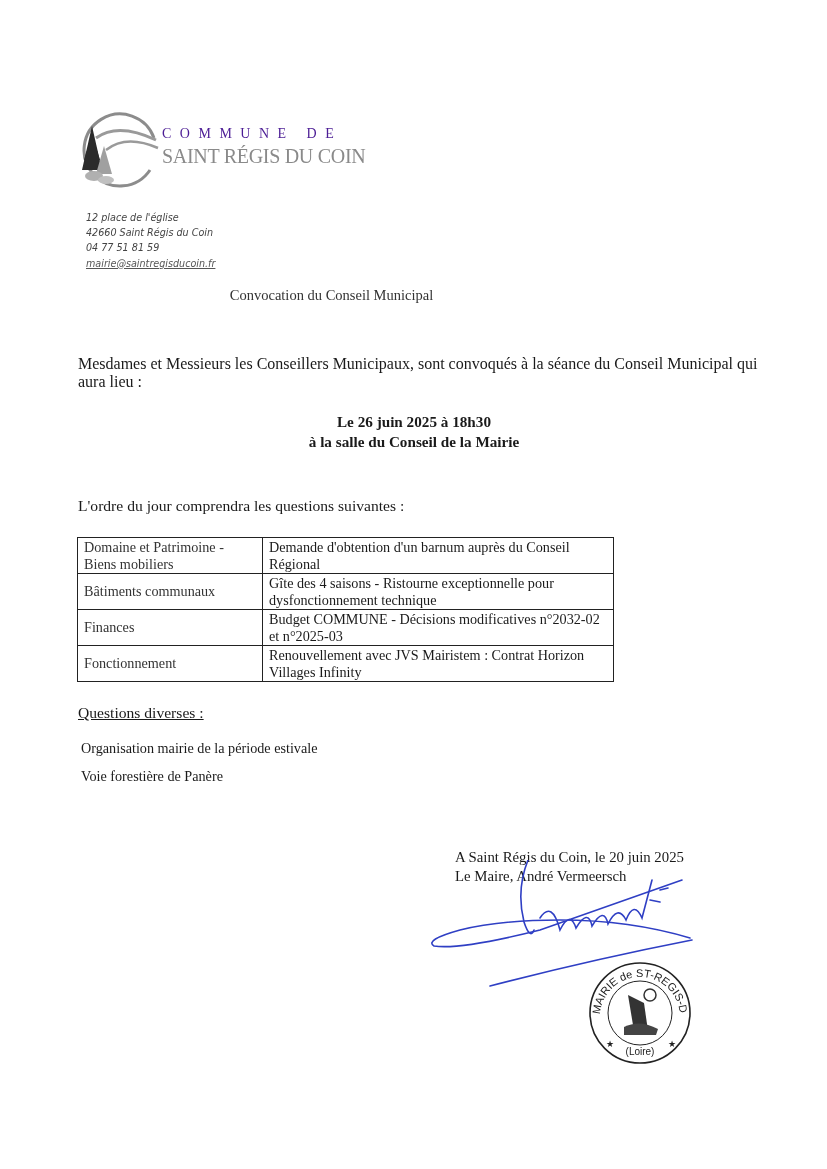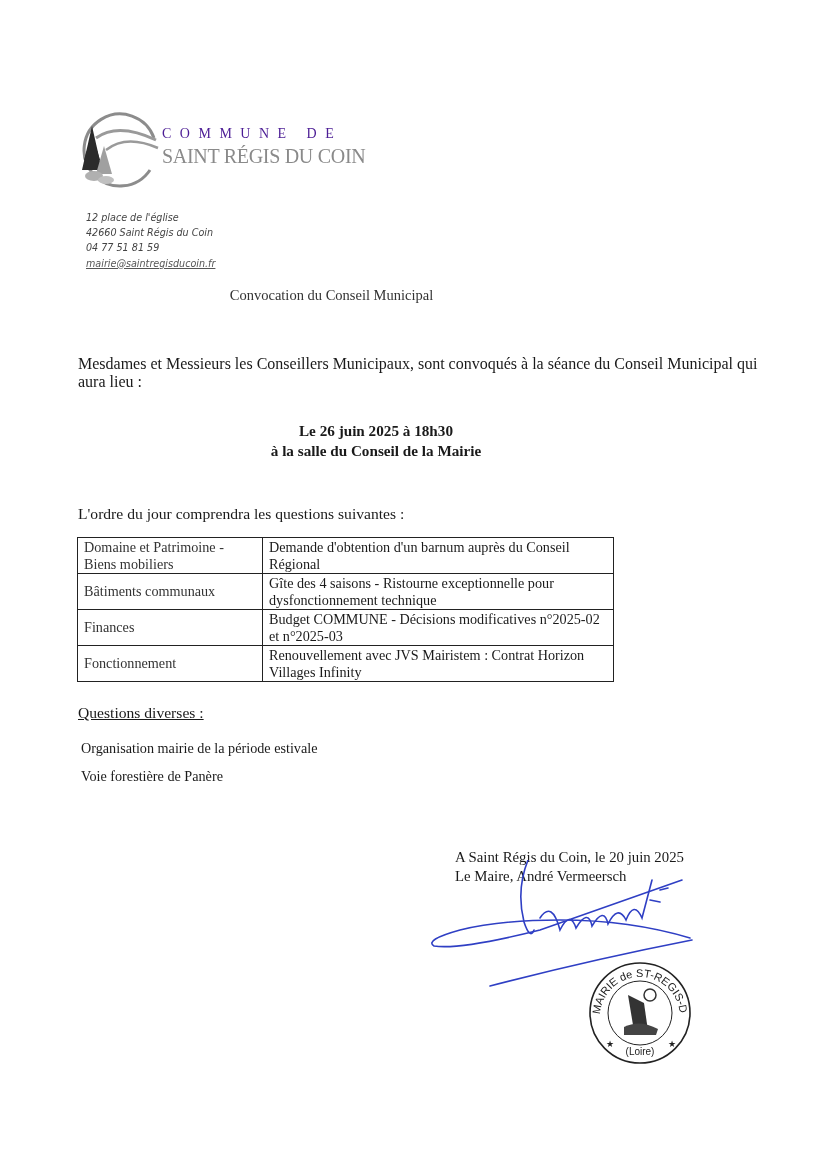--- a/index.html
+++ b/index.html
@@ -13,23 +13,23 @@
   .logo-line2 { left: 84px; top: 37px; font-family: "Liberation Serif", serif; font-size: 20px; color: #8a8a8a; white-space: nowrap; letter-spacing: -0.3px; }
 
   
   .address { left: 86px; top: 210px; font-family: "DejaVu Sans", sans-serif; font-style: italic; font-size: 9.6px; line-height: 15.2px; color: #444; }
   .address .email { text-decoration: underline; color: #555; }
 
   .title { left: 0; width: 663px; top: 287px; text-align: center; font-size: 14.5px; color: #333; }
 
   .intro { left: 78px; top: 355px; width: 690px; font-size: 16px; line-height: 18px; }
 
-  .when { left: 0; width: 752px; top: 421px; text-align: center; font-weight: bold; font-size: 15.2px; line-height: 19.5px; }
+  .when { left: 0; width: 752px; top: 412px; text-align: center; font-weight: bold; font-size: 15.2px; line-height: 19.5px; padding-left: 38px; }
 
-  .agenda-intro { left: 78px; top: 497px; font-size: 15.6px; margin-top: 8px; }
+  .agenda-intro { left: 78px; top: 497px; font-size: 15.6px; }
 
   table.agenda { position: absolute; left: 77px; top: 537px; width: 537px; border-collapse: collapse; font-size: 14.2px; }
   table.agenda td { border: 1px solid #222; padding: 1px 6px; vertical-align: middle; line-height: 16.5px; }
   table.agenda td.cat { width: 172px; color: #333; }
   table.agenda tr.r1 td { height: 32px; }
   table.agenda tr.r2 td { height: 32px; }
   table.agenda tr.r3 td { height: 24px; }
   table.agenda tr.r4 td { height: 24px; }
 
   .qd-title { left: 78px; top: 704px; font-size: 15.6px; text-decoration: underline; }
@@ -83,21 +83,21 @@
       <tr class="r1">
     <td class="cat">Domaine et Patrimoine - Biens mobiliers</td>
     <td>Demande d'obtention d'un barnum auprès du Conseil Régional</td>
   </tr>
   <tr class="r2">
     <td class="cat">Bâtiments communaux</td>
     <td>Gîte des 4 saisons - Ristourne exceptionnelle pour dysfonctionnement technique</td>
   </tr>
   <tr class="r3">
     <td class="cat">Finances</td>
-    <td>Budget COMMUNE - Décisions modificatives n°2025-02 et n°2025-03</td>
+    <td>Budget COMMUNE - Décisions modificatives n°2032-02 et n°2025-03</td>
   </tr>
   <tr class="r4">
     <td class="cat">Fonctionnement</td>
     <td>Renouvellement avec JVS Mairistem : Contrat Horizon Villages Infinity</td>
   </tr>
 </tbody>
   </table>
 
 <div class="abs qd-title">Questions diverses :</div>
 <div class="abs qd-item i1">Organisation mairie de la période estivale</div>

